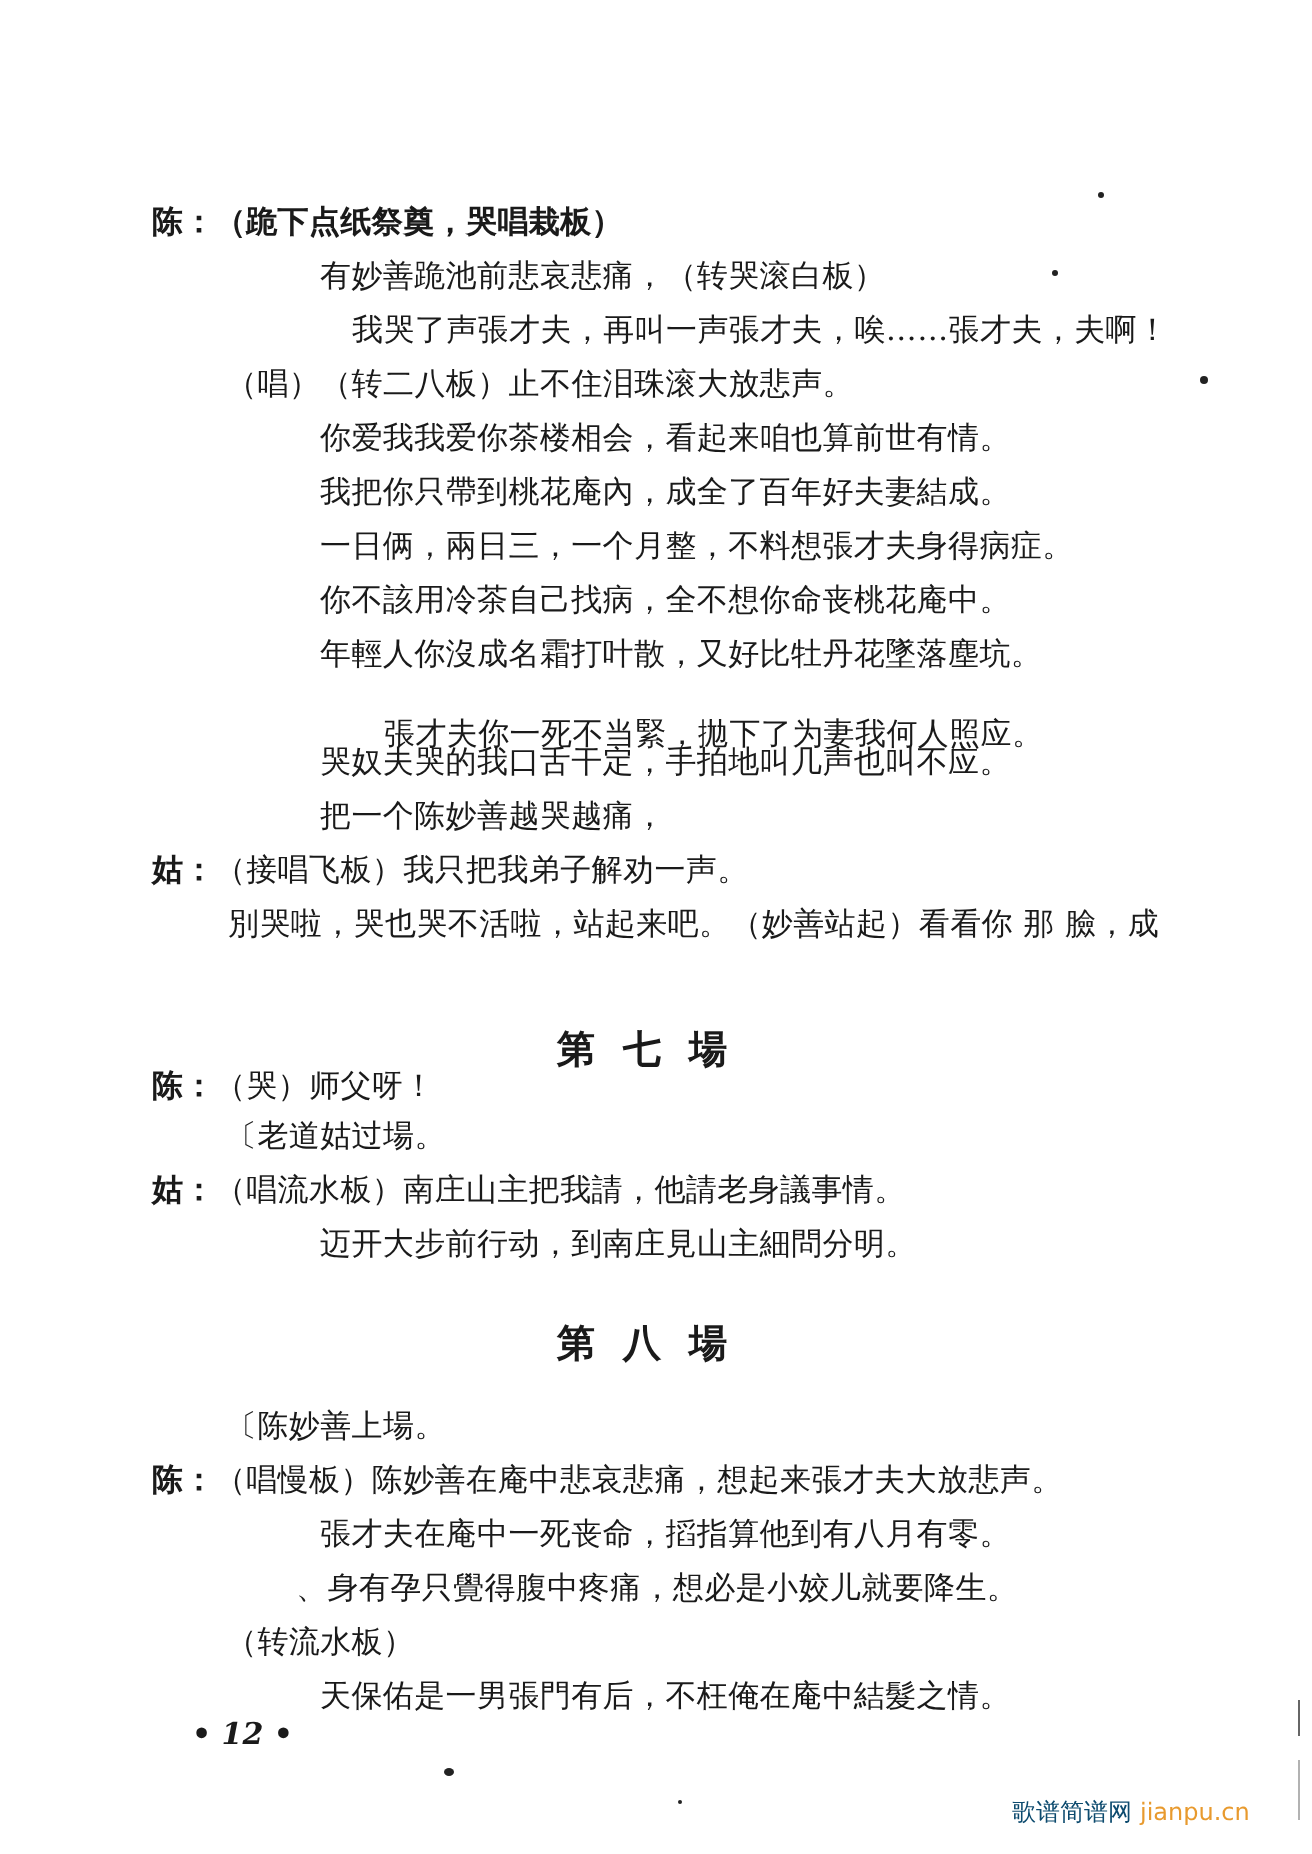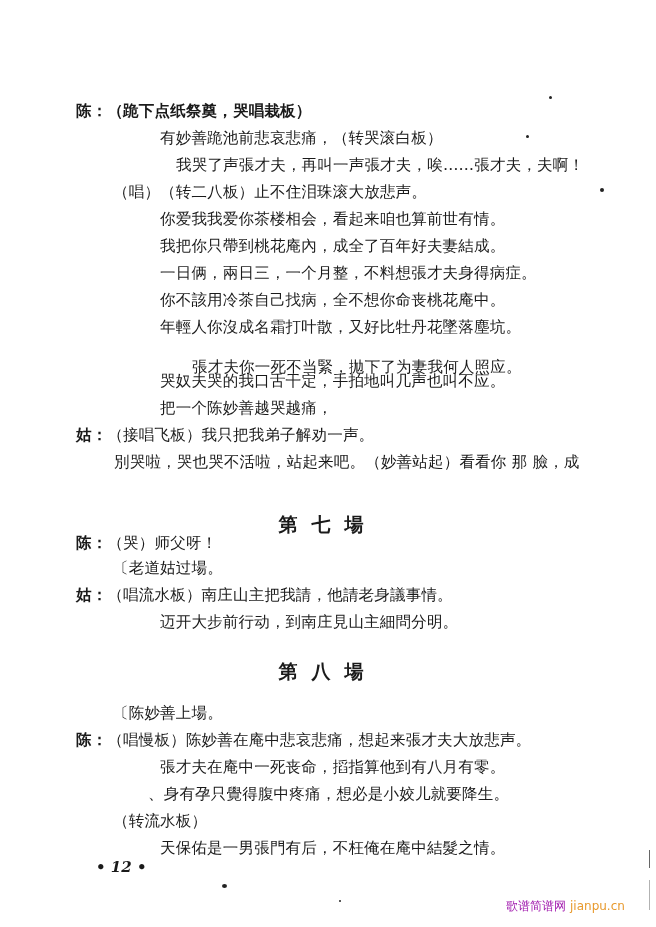--- a/index.html
+++ b/index.html
@@ -36,21 +36,21 @@
       font-style: italic;
     }
     .speck { position: absolute; background: #222; border-radius: 50%; }
     .watermark {
       position: absolute;
       left: 506px; top: 898px;
       font-family: "DejaVu Sans", sans-serif;
       font-size: 12px;
       white-space: nowrap;
     }
-    .wm-cn { color: #a21caf; }
+    .wm-cn { color: #0c4a6e; }
     .wm-en { color: #e89a2e; margin-left: 4px; }
     .edge { position: absolute; right: 6px; width: 1px; background: #666; }
   </style>
 </head>
 <body>
 
 <div class="page">
 
   <div class="ln" style="left:76px; top:101px;">
     <span class="spk">陈：</span><span class="dir">（跪下点纸祭奠，哭唱栽板）</span>

